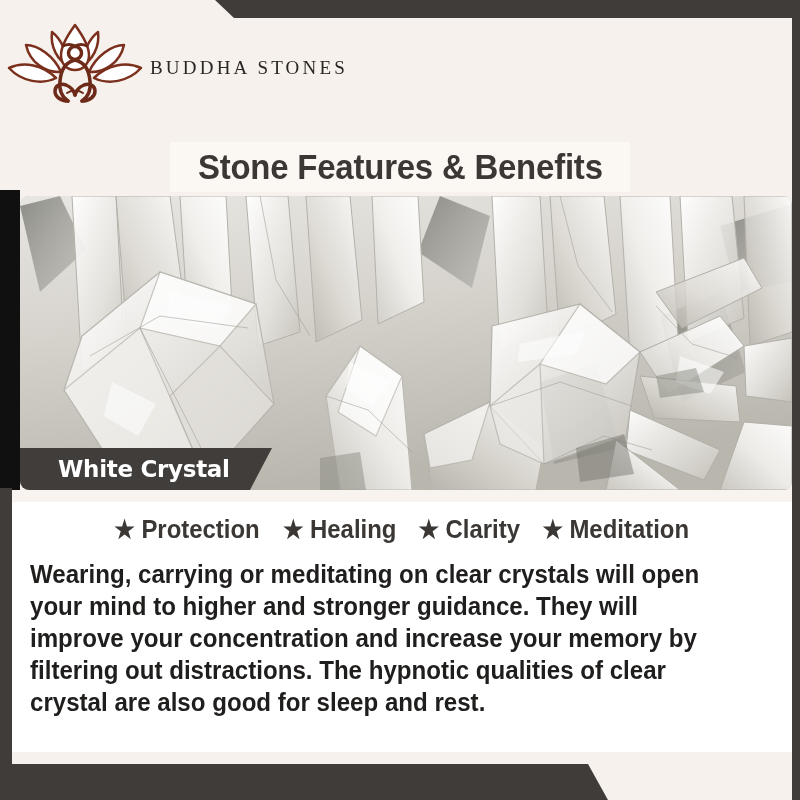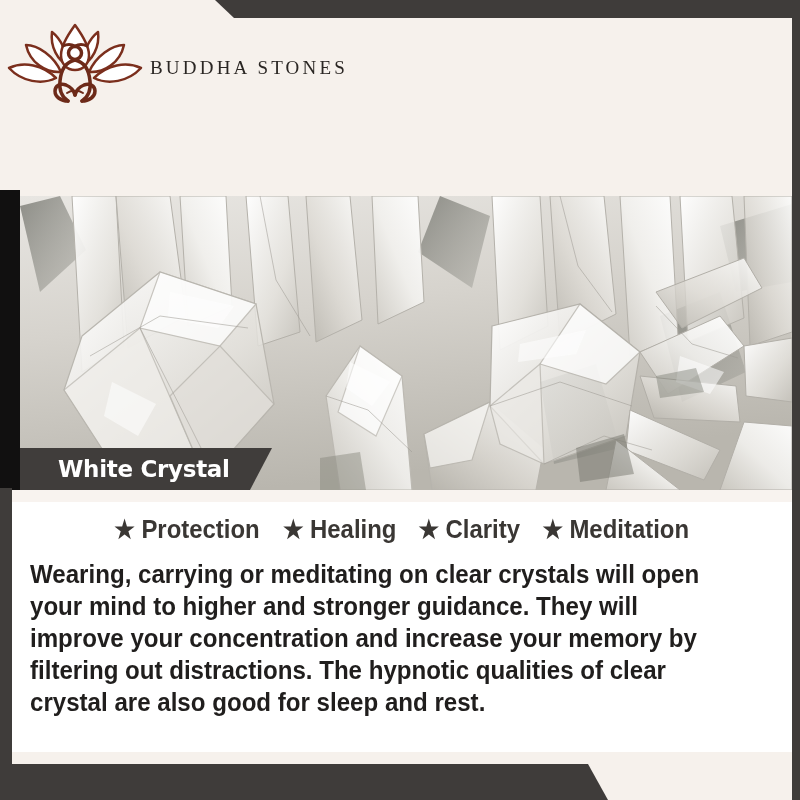--- a/index.html
+++ b/index.html
@@ -136,20 +136,21 @@
 
   
   .photo {
     position: absolute;
     left: 20px;
     top: 196px;
     width: 772px;
     height: 294px;
     overflow: hidden;
     background: #cfcac4;
+    border-radius: 9px;
   }
 
   .photo svg { display: block; }
 
   
   .caption-banner {
     position: absolute;
     left: 0;
     bottom: 0;
     height: 42px;
@@ -271,20 +272,23 @@
           <path d="M126 48 C134 44 142 44 150 48 C158 44 166 44 174 48" stroke-width="6"></path>
         </g>
         <g fill="none" stroke="#6d2a19" stroke-width="4" stroke-linecap="round">
           <path d="M134 142 C142 136 158 136 166 142"></path>
         </g>
       </svg>
       <div class="brand-name">BUDDHA STONES</div>
     </div>
   </div>
 
+  <div class="title-band">
+    <div class="title-text">Stone Features &amp; Benefits</div>
+  </div>
 
   <div class="edge-left-photo"></div>
 
   <div class="photo">
     <svg width="772" height="294" viewBox="0 0 772 294" preserveAspectRatio="none">
       <defs>
         <linearGradient id="bgq" x1="0" y1="0" x2="0.3" y2="1">
           <stop offset="0%" stop-color="#e8e6e2"></stop>
           <stop offset="45%" stop-color="#d6d3cd"></stop>
           <stop offset="100%" stop-color="#b9b6ae"></stop>

